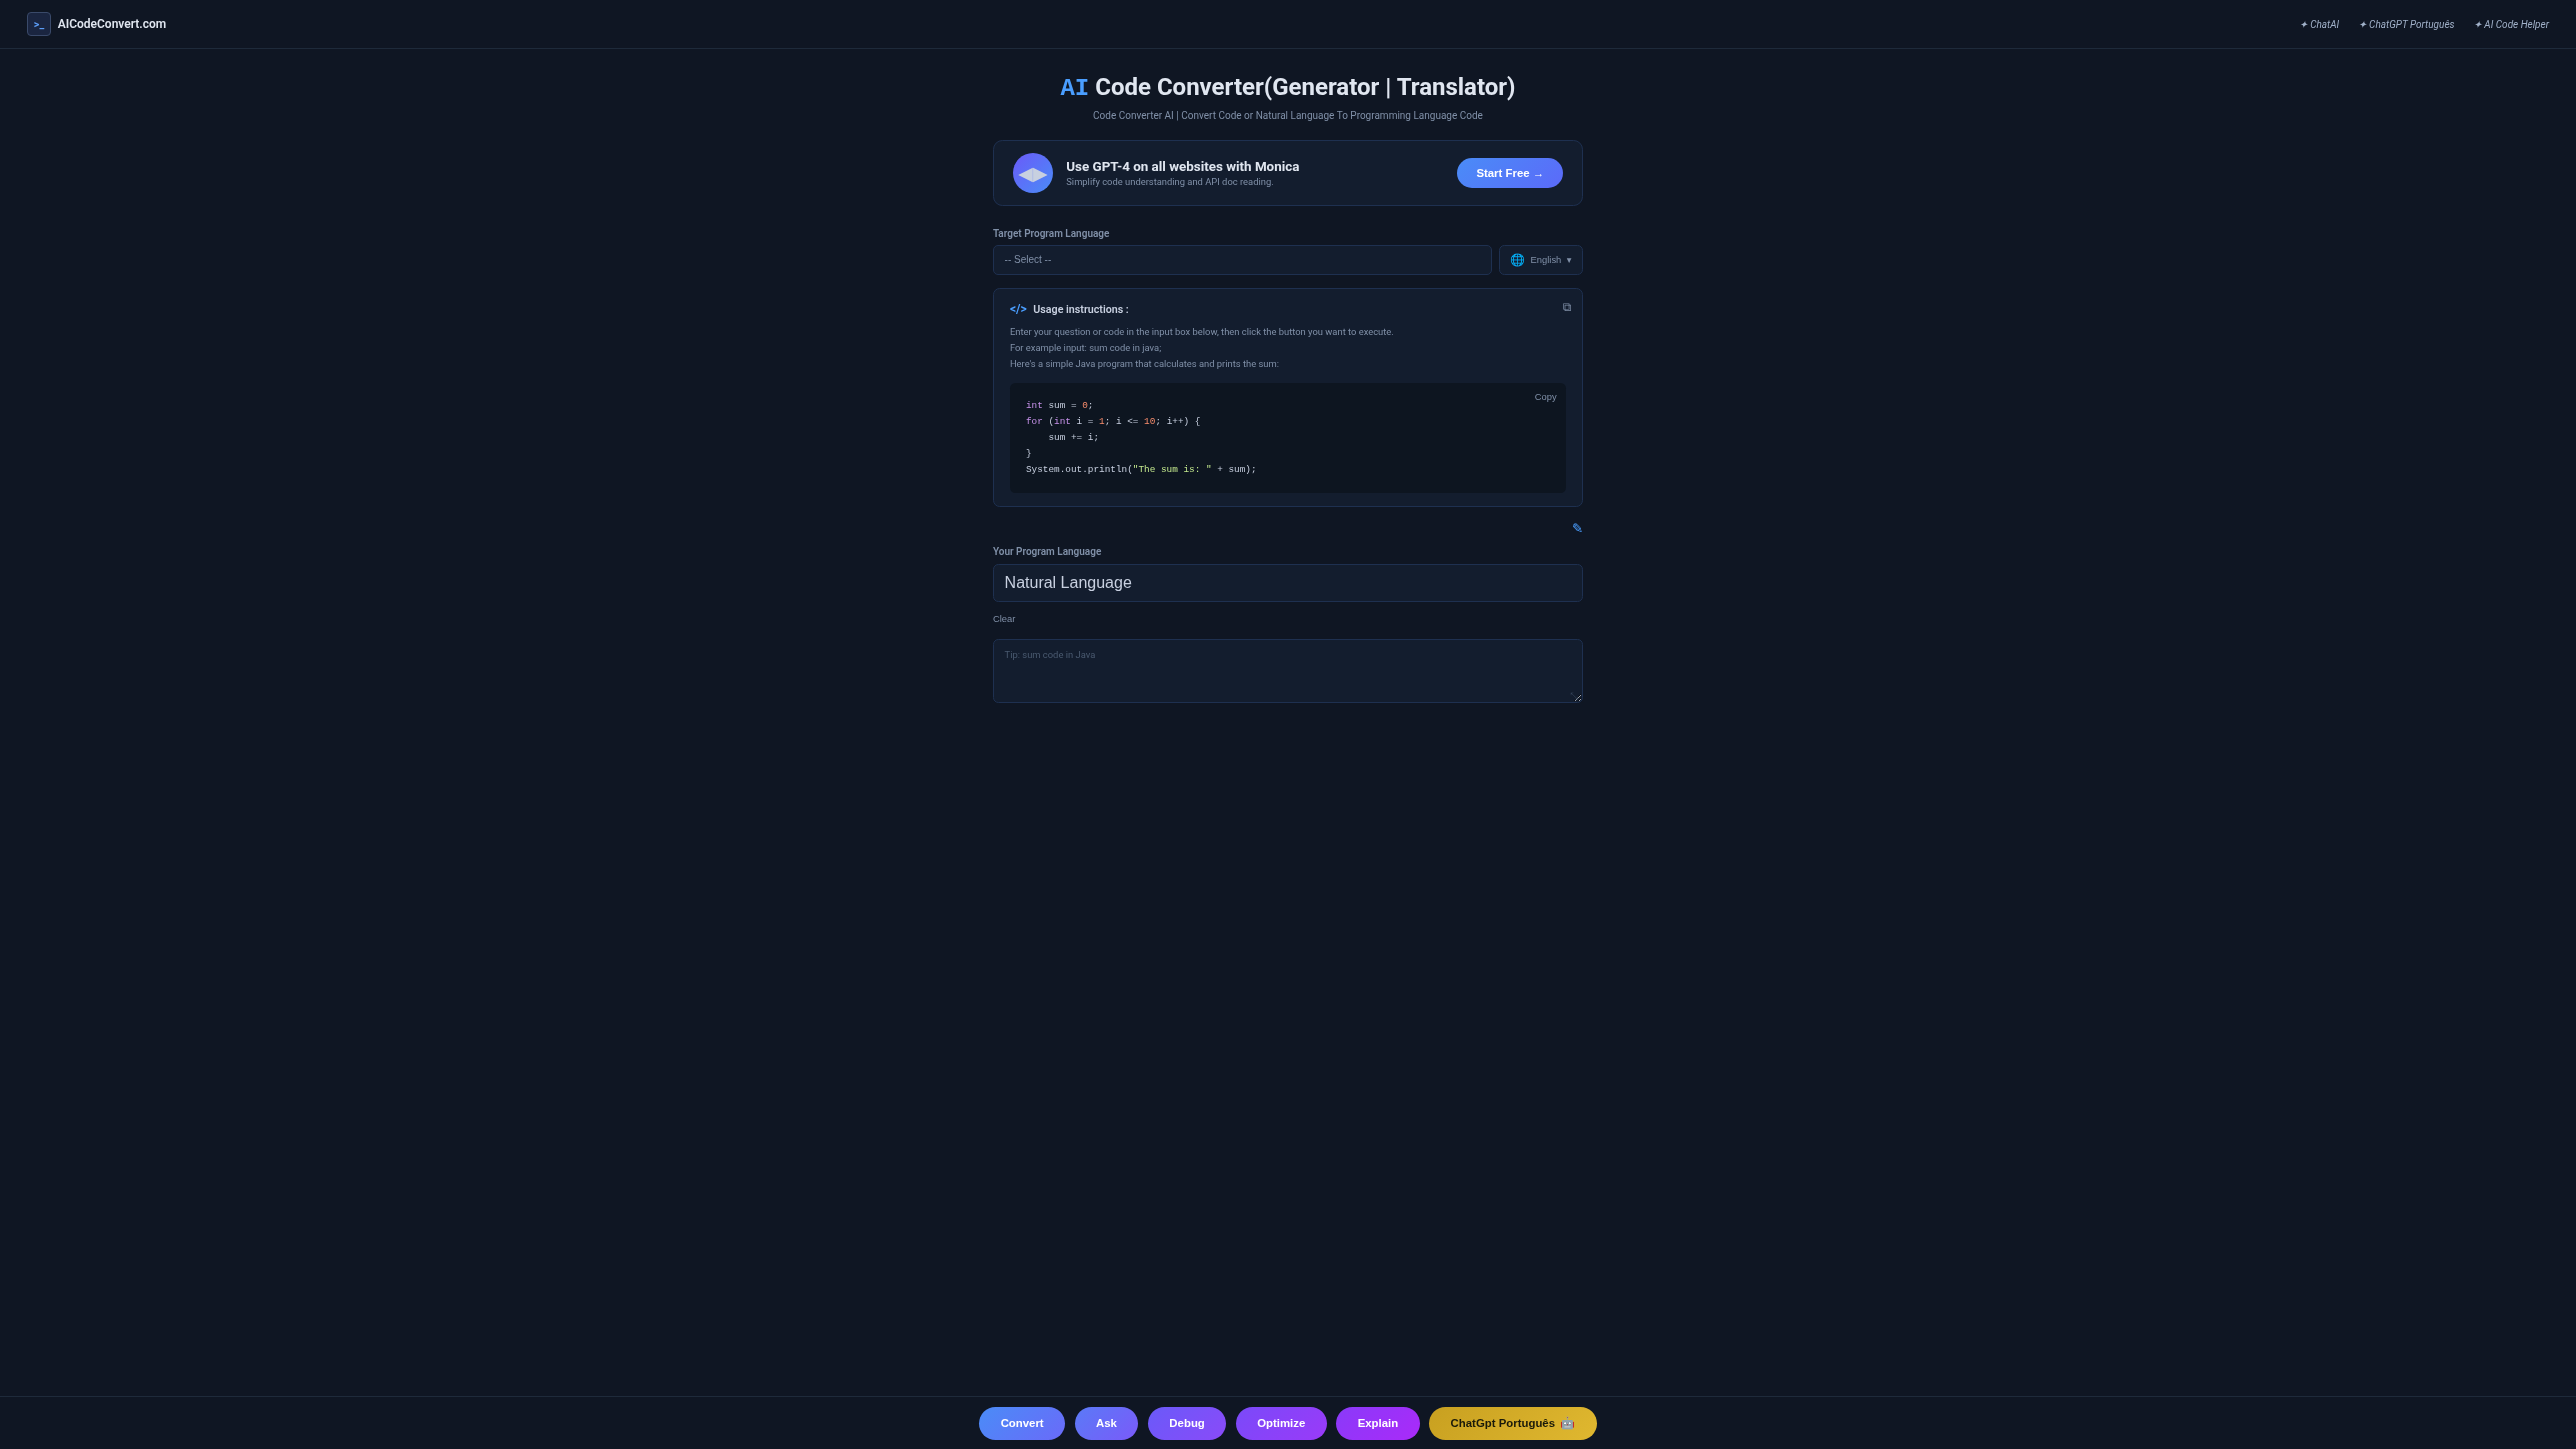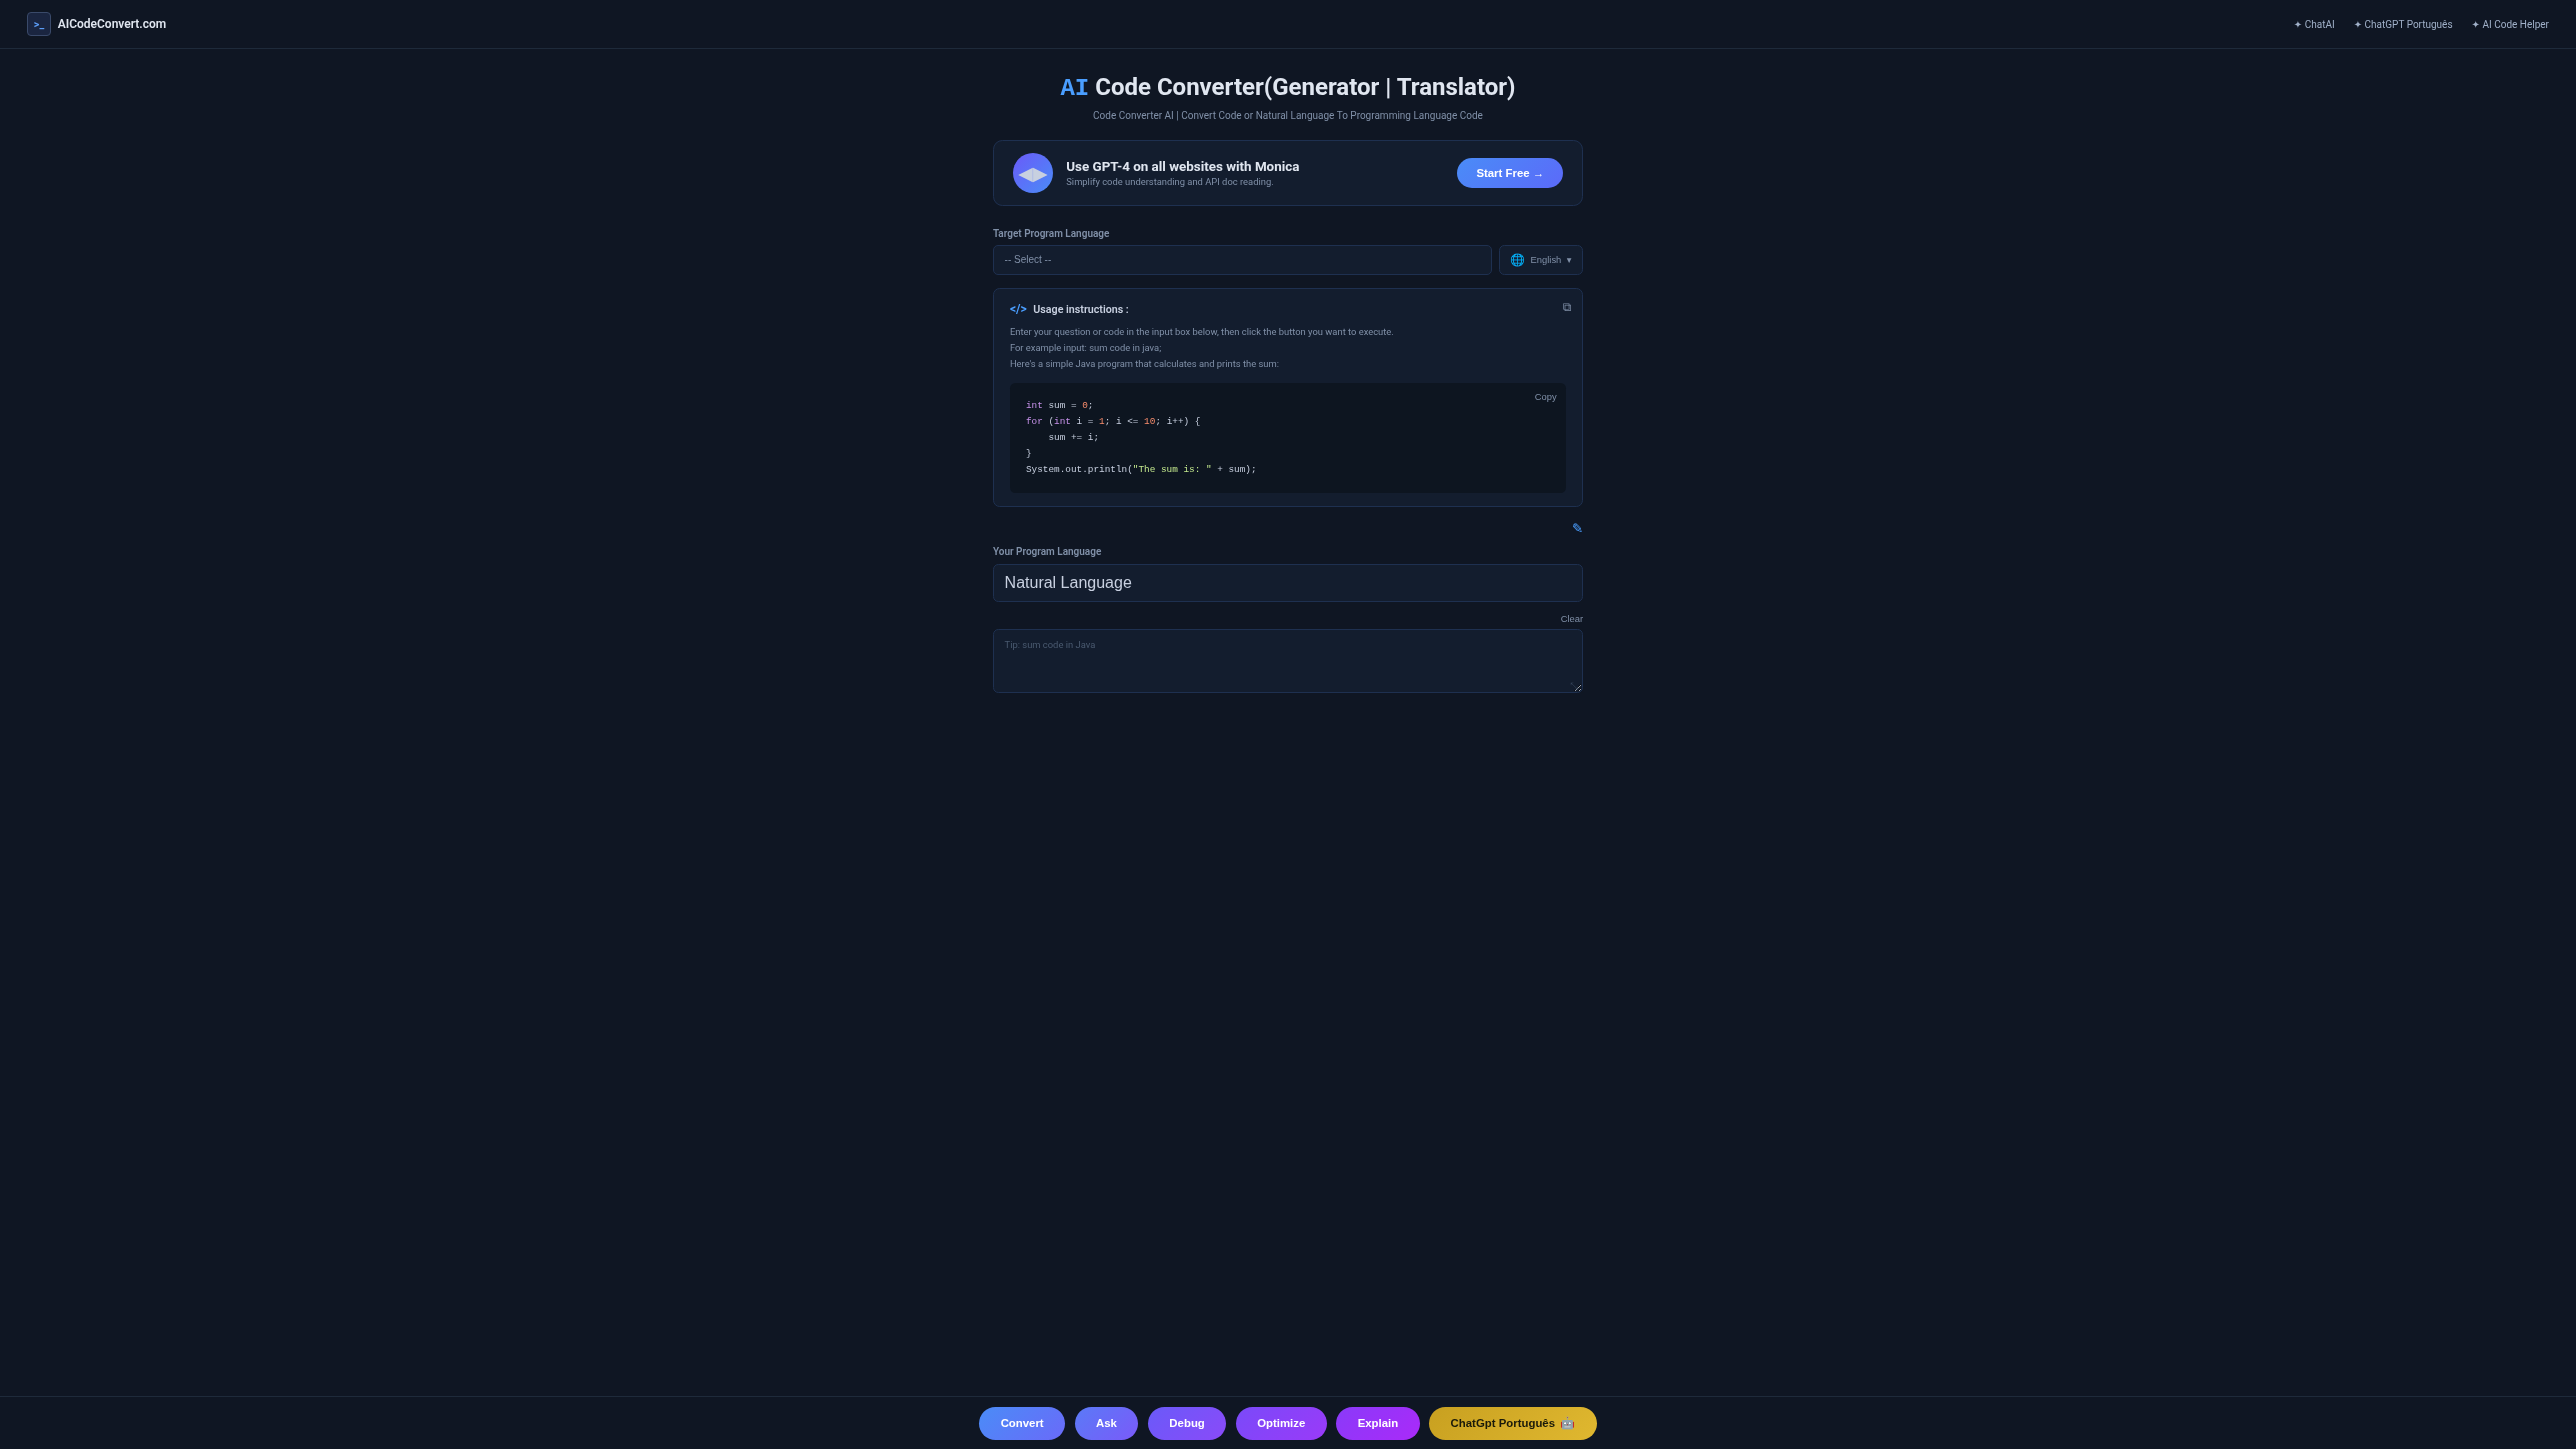--- a/index.html
+++ b/index.html
@@ -54,20 +54,21 @@
       align-items: center;
     }
 
     .nav-link {
       color: #a0b0c8;
       text-decoration: none;
       font-size: 10px;
       display: flex;
       align-items: center;
       gap: 3.4px;
+      font-style: italic;
     }
 
     
     .main {
       max-width: 617px;
       margin: 0 auto;
       padding: 24px 13.4px 54px;
     }
 
     
@@ -314,22 +315,21 @@
     }
 
     
     .input-section {
       position: relative;
       margin-bottom: 19px;
     }
 
     .input-header {
       display: flex;
-      justify-content: flex-end;
-      margin-bottom: 5px;
+      margin-bottom: 15px;
     }
 
     .clear-btn {
       background: none;
       border: none;
       color: #8090a8;
       font-size: 9.4px;
       cursor: pointer;
     }
 

